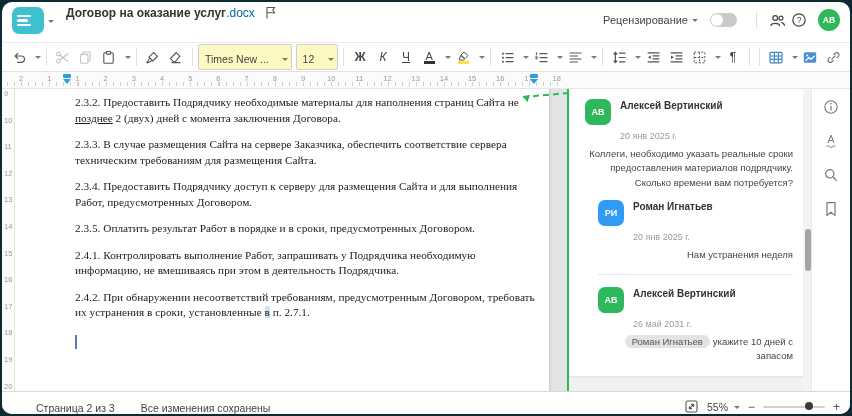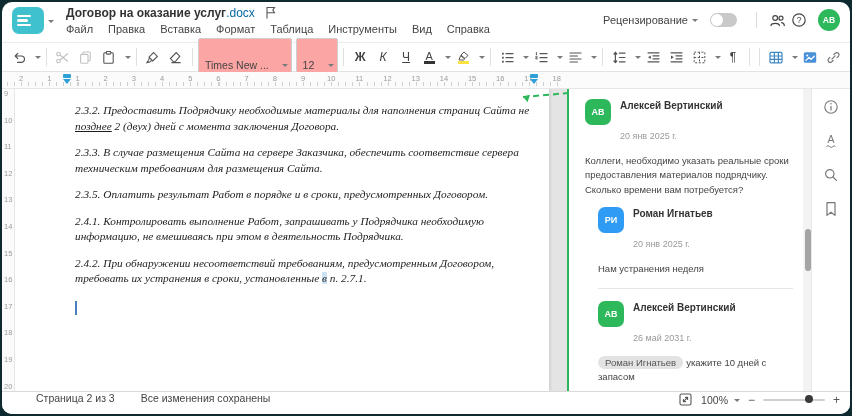--- a/index.html
+++ b/index.html
@@ -23,70 +23,70 @@
   .review-label{font-size:11px;color:#444;}
   .toggle{width:27px;height:14px;border-radius:8px;background:#c9c9c9;position:relative;margin:0 10px 0 12px;}
   .toggle b{position:absolute;left:1px;top:1px;width:12px;height:12px;border-radius:50%;background:#fff;}
   .vdiv{width:1px;height:16px;background:#dcdcdc;margin:0 9px;}
   .icnbtn{width:22px;height:22px;display:flex;align-items:center;justify-content:center;}
   .avatar{width:22px;height:22px;border-radius:50%;background:#2eb85c;color:#fff;font-size:8.5px;font-weight:bold;display:flex;align-items:center;justify-content:center;margin-left:8px;}
   
   .toolbar{height:28px;border-top:1px solid #ececec;border-bottom:1px solid #e2e2e2;display:flex;align-items:center;padding:0 6px;gap:1px;flex:0 0 auto;}
   .tb{height:22px;min-width:20px;display:flex;align-items:center;justify-content:center;border-radius:2px;padding:0 1px;}
   .tsep{width:1px;height:18px;background:#e0e0e0;margin:0 4px;}
-  .combo{height:20px;border:1px solid #cfcfcf;border-radius:2px;display:flex;align-items:center;font-size:10.5px;color:#444;padding:16px 3px 0 6px;background:#fca5a5;}
+  .combo{height:20px;border:1px solid #cfcfcf;border-radius:2px;display:flex;align-items:center;font-size:10.5px;color:#444;padding:4px 3px 0 6px;background:#fef9c3;}
   .combo .crt{margin-left:5px;}
   .glyph{font-size:12px;color:#444;}
   .b{font-weight:bold;}.i{font-style:italic;}.u{text-decoration:underline;}
   .colA{display:flex;flex-direction:column;align-items:center;line-height:10px;}
   .colA .bar{width:11px;height:3px;margin-top:0px;}
   
   .rulerbar{height:16px;background:#fbfbfb;border-bottom:1px solid #e6e6e6;position:relative;flex:0 0 auto;}
   .h-ticks{position:absolute;left:5px;right:290px;bottom:2px;height:4px;background:repeating-linear-gradient(90deg,#cfcfcf 0 1px,transparent 1px 7.05px);}
   .h-nums{position:absolute;left:5px;top:2px;display:flex;}
   .rn{width:28.2px;text-align:center;font-size:7.5px;color:#9a9a9a;}
   .ind-marker{position:absolute;width:0;height:0;}
   .im-rect{position:absolute;background:#2f9fd8;width:8px;height:3.5px;border-radius:1px;}
   .im-tri{position:absolute;width:0;height:0;border:4px solid transparent;border-top:5px solid #2f9fd8;}
   
   .workspace{flex:1;position:relative;background:#e4e4e4;overflow:hidden;}
   .v-ruler{position:absolute;left:0;top:0;bottom:0;width:12px;background:#fbfbfb;border-right:1px solid #e6e6e6;z-index:3;}
   .vn{height:26.6px;font-size:7.5px;color:#9a9a9a;padding-left:2px;box-sizing:border-box;}
   .page{position:absolute;left:13px;top:0;width:534px;bottom:0;background:#fff;box-shadow:1px 0 3px rgba(0,0,0,.12);padding:6px 12px 0 60px;box-sizing:border-box;}
-  .page p{margin:8px 0 11px 0;font-family:"Liberation Serif",serif;font-size:11.3px;line-height:15.5px;color:#1c1c1c;font-style:italic;}
+  .page p{margin:0 0 11px 0;font-family:"Liberation Serif",serif;font-size:11.3px;line-height:15.5px;color:#1c1c1c;}
   .gap-before{margin-top:26px !important;}
   .hl{background:#cfe3f7;}
   .caret-line{height:15px;margin-top:14px;position:relative;}
   .text-caret{position:absolute;left:0;top:0;width:1.8px;height:14px;background:#4a7fbb;}
   .anchor-dash{position:absolute;left:521px;top:5px;width:46px;border-top:2px dashed #2eb85c;transform:rotate(-5deg);z-index:4;}
   .anchor-tri{position:absolute;left:517px;top:4px;width:0;height:0;border:4px solid transparent;border-right:6px solid #2eb85c;transform:rotate(18deg);z-index:4;}
   
   .comments-panel{position:absolute;left:565px;top:0;bottom:0;width:240px;background:#f1f1f1;border-left:2px solid #2eb85c;box-sizing:border-box;z-index:2;}
   .thread-card{background:#fff;padding:10px 14px 12px 16px;box-shadow:0 1px 2px rgba(0,0,0,.08);}
   .comment{margin-bottom:10px;}
   .comment.reply{margin-left:13px;}
   .c-head{display:flex;align-items:flex-start;gap:9px;}
   .c-avatar{width:26px;height:26px;border-radius:7px;color:#fff;font-size:9px;font-weight:bold;display:flex;align-items:center;justify-content:center;position:relative;flex:0 0 auto;}
   .c-avatar.green{background:#2eb85c;}
   .c-avatar.blue{background:#2f9bf4;}
   .c-avatar::after{content:"";position:absolute;left:2px;bottom:-4px;width:0;height:0;border:4px solid transparent;border-top-color:inherit;}
   .c-avatar.green::after{border-top:5px solid #2eb85c;border-left:3px solid transparent;border-right:3px solid transparent;}
   .c-avatar.blue::after{border-top:5px solid #2f9bf4;border-left:3px solid transparent;border-right:3px solid transparent;}
   .c-name{font-size:10px;font-weight:bold;color:#333;margin-top:1px;}
   .c-date{font-size:9px;color:#9a9a9a;margin-top:20px;}
-  .c-body{font-size:9.5px;color:#444;line-height:1.5;margin-top:13px;}
+  .c-body{font-size:9.5px;color:#444;line-height:1.5;margin-top:6px;text-align:right;}
   .c-divider{height:1px;background:#e6e6e6;margin:12px 0 12px 13px;}
   .mention{background:#e3e3e3;border-radius:8px;padding:1px 7px;color:#555;margin-right:3px;}
   
   .panel-scrollbar{position:absolute;right:38px;top:0;bottom:0;width:9px;background:#f3f3f3;z-index:3;}
   .panel-scrollbar .thumb{position:absolute;left:1.5px;width:6px;top:140px;height:42px;border-radius:3px;background:#a4a4a4;}
   .right-rail{position:absolute;right:0;top:0;bottom:0;width:38px;background:#fff;border-left:1px solid #e8e8e8;display:flex;flex-direction:column;align-items:center;padding-top:8px;gap:14px;z-index:3;}
   .rail-btn{width:20px;height:20px;display:flex;align-items:center;justify-content:center;}
   
-  .statusbar{height:22px;border-top:1px solid #d9d9d9;background:#fff;display:flex;align-items:flex-start;padding:0 12px 0 34px;flex:0 0 auto;position:relative;}
+  .statusbar{height:22px;border-top:1px solid #d9d9d9;background:#fff;display:flex;align-items:flex-end;padding:0 12px 0 34px;flex:0 0 auto;position:relative;}
   .sb-text{font-size:10.5px;color:#444;margin-right:26px;}
   .sb-right{position:absolute;right:10px;display:flex;align-items:center;gap:8px;}
   .zoom-val{font-size:10.5px;color:#444;}
   .sld{width:62px;height:2px;background:#d0d0d0;border-radius:1px;position:relative;}
   .sld b{position:absolute;left:42px;top:-3.5px;width:8px;height:8px;border-radius:50%;background:#3a3a3a;}
   .pm{font-size:12px;color:#555;line-height:10px;}
   svg{display:block;}
 </style>
 </head>
 <body>
@@ -105,30 +105,20 @@
     <div class="title-block">
       <div class="title-row">
         <span class="t-main">Договор на оказание услуг</span>
         <span class="t-ext">.docx</span>
         <span class="flag">
           <svg width="11" height="13" viewBox="0 0 11 13">
               <path d="M2 1 v11.5 M2 1.5 h7.5 l-1.7 2.6 1.7 2.6 H2" fill="none" stroke="#555" stroke-width="1.1"></path>
             </svg>
         </span>
       </div>
-      <nav class="menu">
-          <span class="menu-item">Файл</span>
-          <span class="menu-item">Правка</span>
-          <span class="menu-item">Вставка</span>
-          <span class="menu-item">Формат</span>
-          <span class="menu-item">Таблица</span>
-          <span class="menu-item">Инструменты</span>
-          <span class="menu-item">Вид</span>
-          <span class="menu-item">Справка</span>
-        </nav>
     </div>
     <div class="top-right">
       <span class="review-label">Рецензирование</span>
       <span class="crt"></span>
       <span class="toggle">
           <b></b>
         </span>
       <span class="vdiv"></span>
       <span class="icnbtn">
         <svg width="17" height="15" viewBox="0 0 17 15">
@@ -393,20 +383,21 @@
         <div class="vn">16</div>
         <div class="vn">17</div>
         <div class="vn">18</div>
         <div class="vn">19</div>
         <div class="vn">20</div>
       </div>
 
     <div class="page">
       <p><span>2.3.2. Предоставить Подрядчику необходимые материалы для наполнения страниц Сайта не </span><span class="u">позднее</span><span> 2 (двух) дней с момента заключения Договора.</span></p>
       <p>2.3.3. В случае размещения Сайта на сервере Заказчика, обеспечить соответствие сервера техническим требованиям для размещения Сайта.</p>
+      <p>2.3.4. Предоставить Подрядчику доступ к серверу для размещения Сайта и для выполнения Работ, предусмотренных Договором.</p>
       <p>2.3.5. Оплатить результат Работ в порядке и в сроки, предусмотренных Договором.</p>
       <p>2.4.1. Контролировать выполнение Работ, запрашивать у Подрядчика необходимую информацию, не вмешиваясь при этом в деятельность Подрядчика.</p>
       <p><span>2.4.2. При обнаружении несоответствий требованиям, предусмотренным Договором, требовать их устранения в сроки, установленные </span><span class="hl">в</span><span> п. 2.7.1.</span></p>
       <div class="caret-line">
           <span class="text-caret"></span>
         </div>
     </div>
 
     <span class="anchor-tri"></span>
     <span class="anchor-dash"></span>
@@ -489,21 +480,21 @@
     <span class="sb-text">Все изменения сохранены</span>
     <div class="sb-right">
       <span>
         <svg width="15" height="15" viewBox="0 0 15 15">
             <g fill="none" stroke="#555" stroke-width="1.1" stroke-linecap="round">
               <rect x="2" y="2" width="11" height="11" rx="1.6"></rect>
               <path d="M5.4 9.6 L9.6 5.4 M5.4 9.6 v-2.1 M5.4 9.6 h2.1 M9.6 5.4 v2.1 M9.6 5.4 h-2.1"></path>
             </g>
           </svg>
       </span>
-      <span class="zoom-val">100%</span>
+      <span class="zoom-val">55%</span>
       <span class="crt" style="margin-left:-2px;"></span>
       <span class="pm">−</span>
       <span class="sld">
           <b></b>
         </span>
       <span class="pm">+</span>
     </div>
   </footer>
 
 </div>

